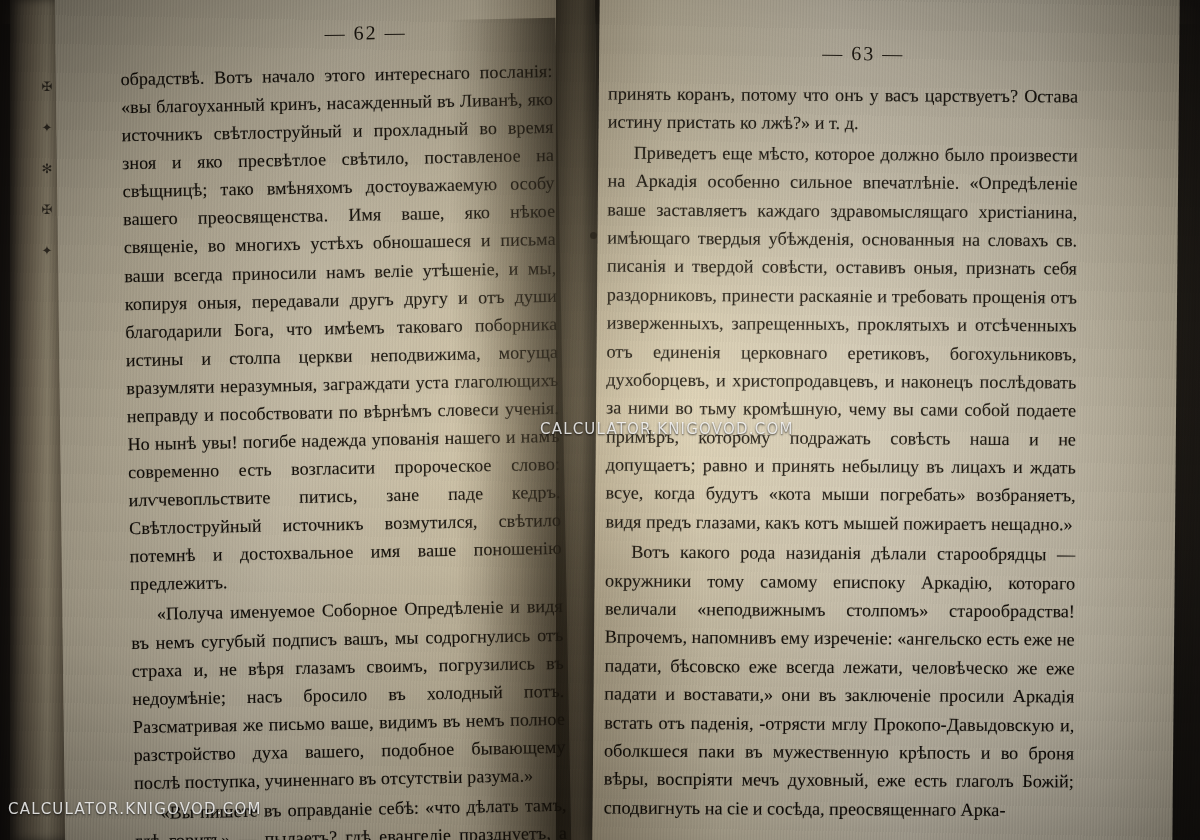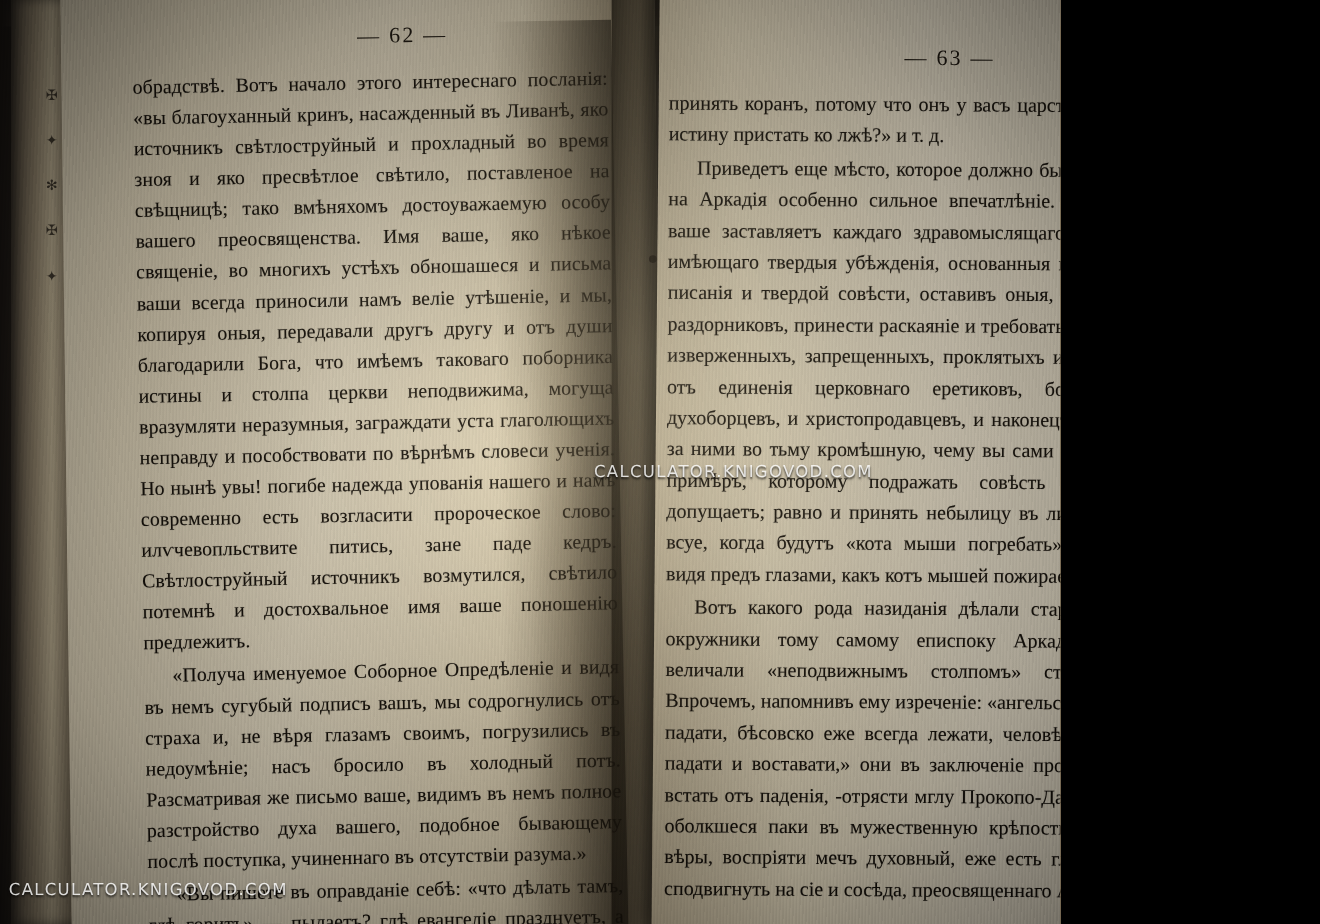--- a/index.html
+++ b/index.html
@@ -8,21 +8,21 @@
     background: #000;
   }
   body {
     width: 1200px;
     height: 840px;
     overflow: hidden;
     font-family: "Liberation Serif", serif;
   }
   #page {
     position: relative;
-    width: 964px;
+    width: 1200px;
     height: 840px;
     overflow: hidden;
     background: #a16207;
   }
 
   
   .backdrop {
     position: absolute;
     inset: 0;
     background:

